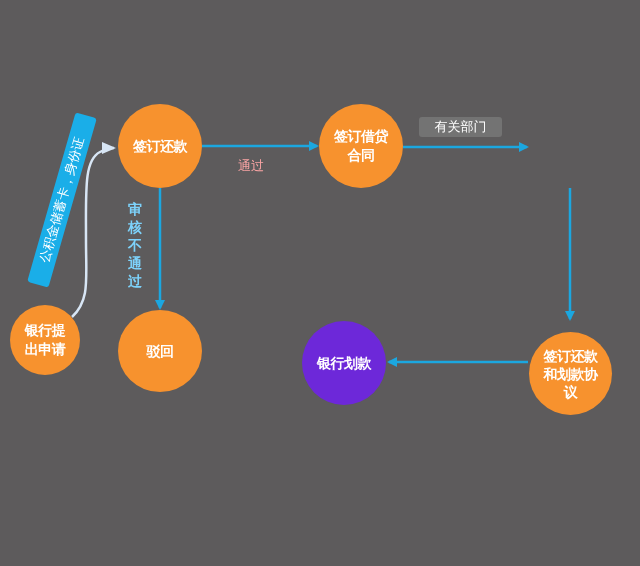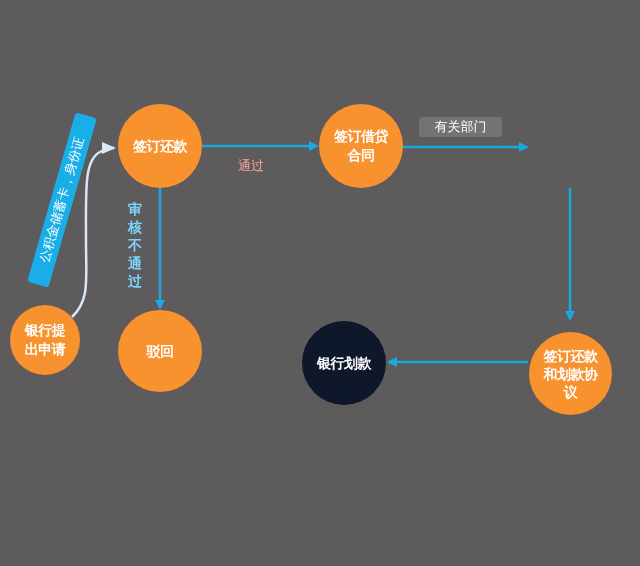--- a/index.html
+++ b/index.html
@@ -32,21 +32,21 @@
       color: #ffffff;
       font-weight: bold;
       font-size: 14px;
       line-height: 19px;
       box-sizing: border-box;
       padding: 0 6px;
       white-space: pre-line;
       letter-spacing: -0.5px;
     }
     .node.orange { background: #f7922e; }
-    .node.red { background: #0f172a; }
+    .node.red { background: #6d28d9; }
 
     .label {
       position: absolute;
       color: #fca5a5;
       font-weight: normal;
       font-size: 13px;
     }
     .badge {
       position: absolute;
       background: #737373;

